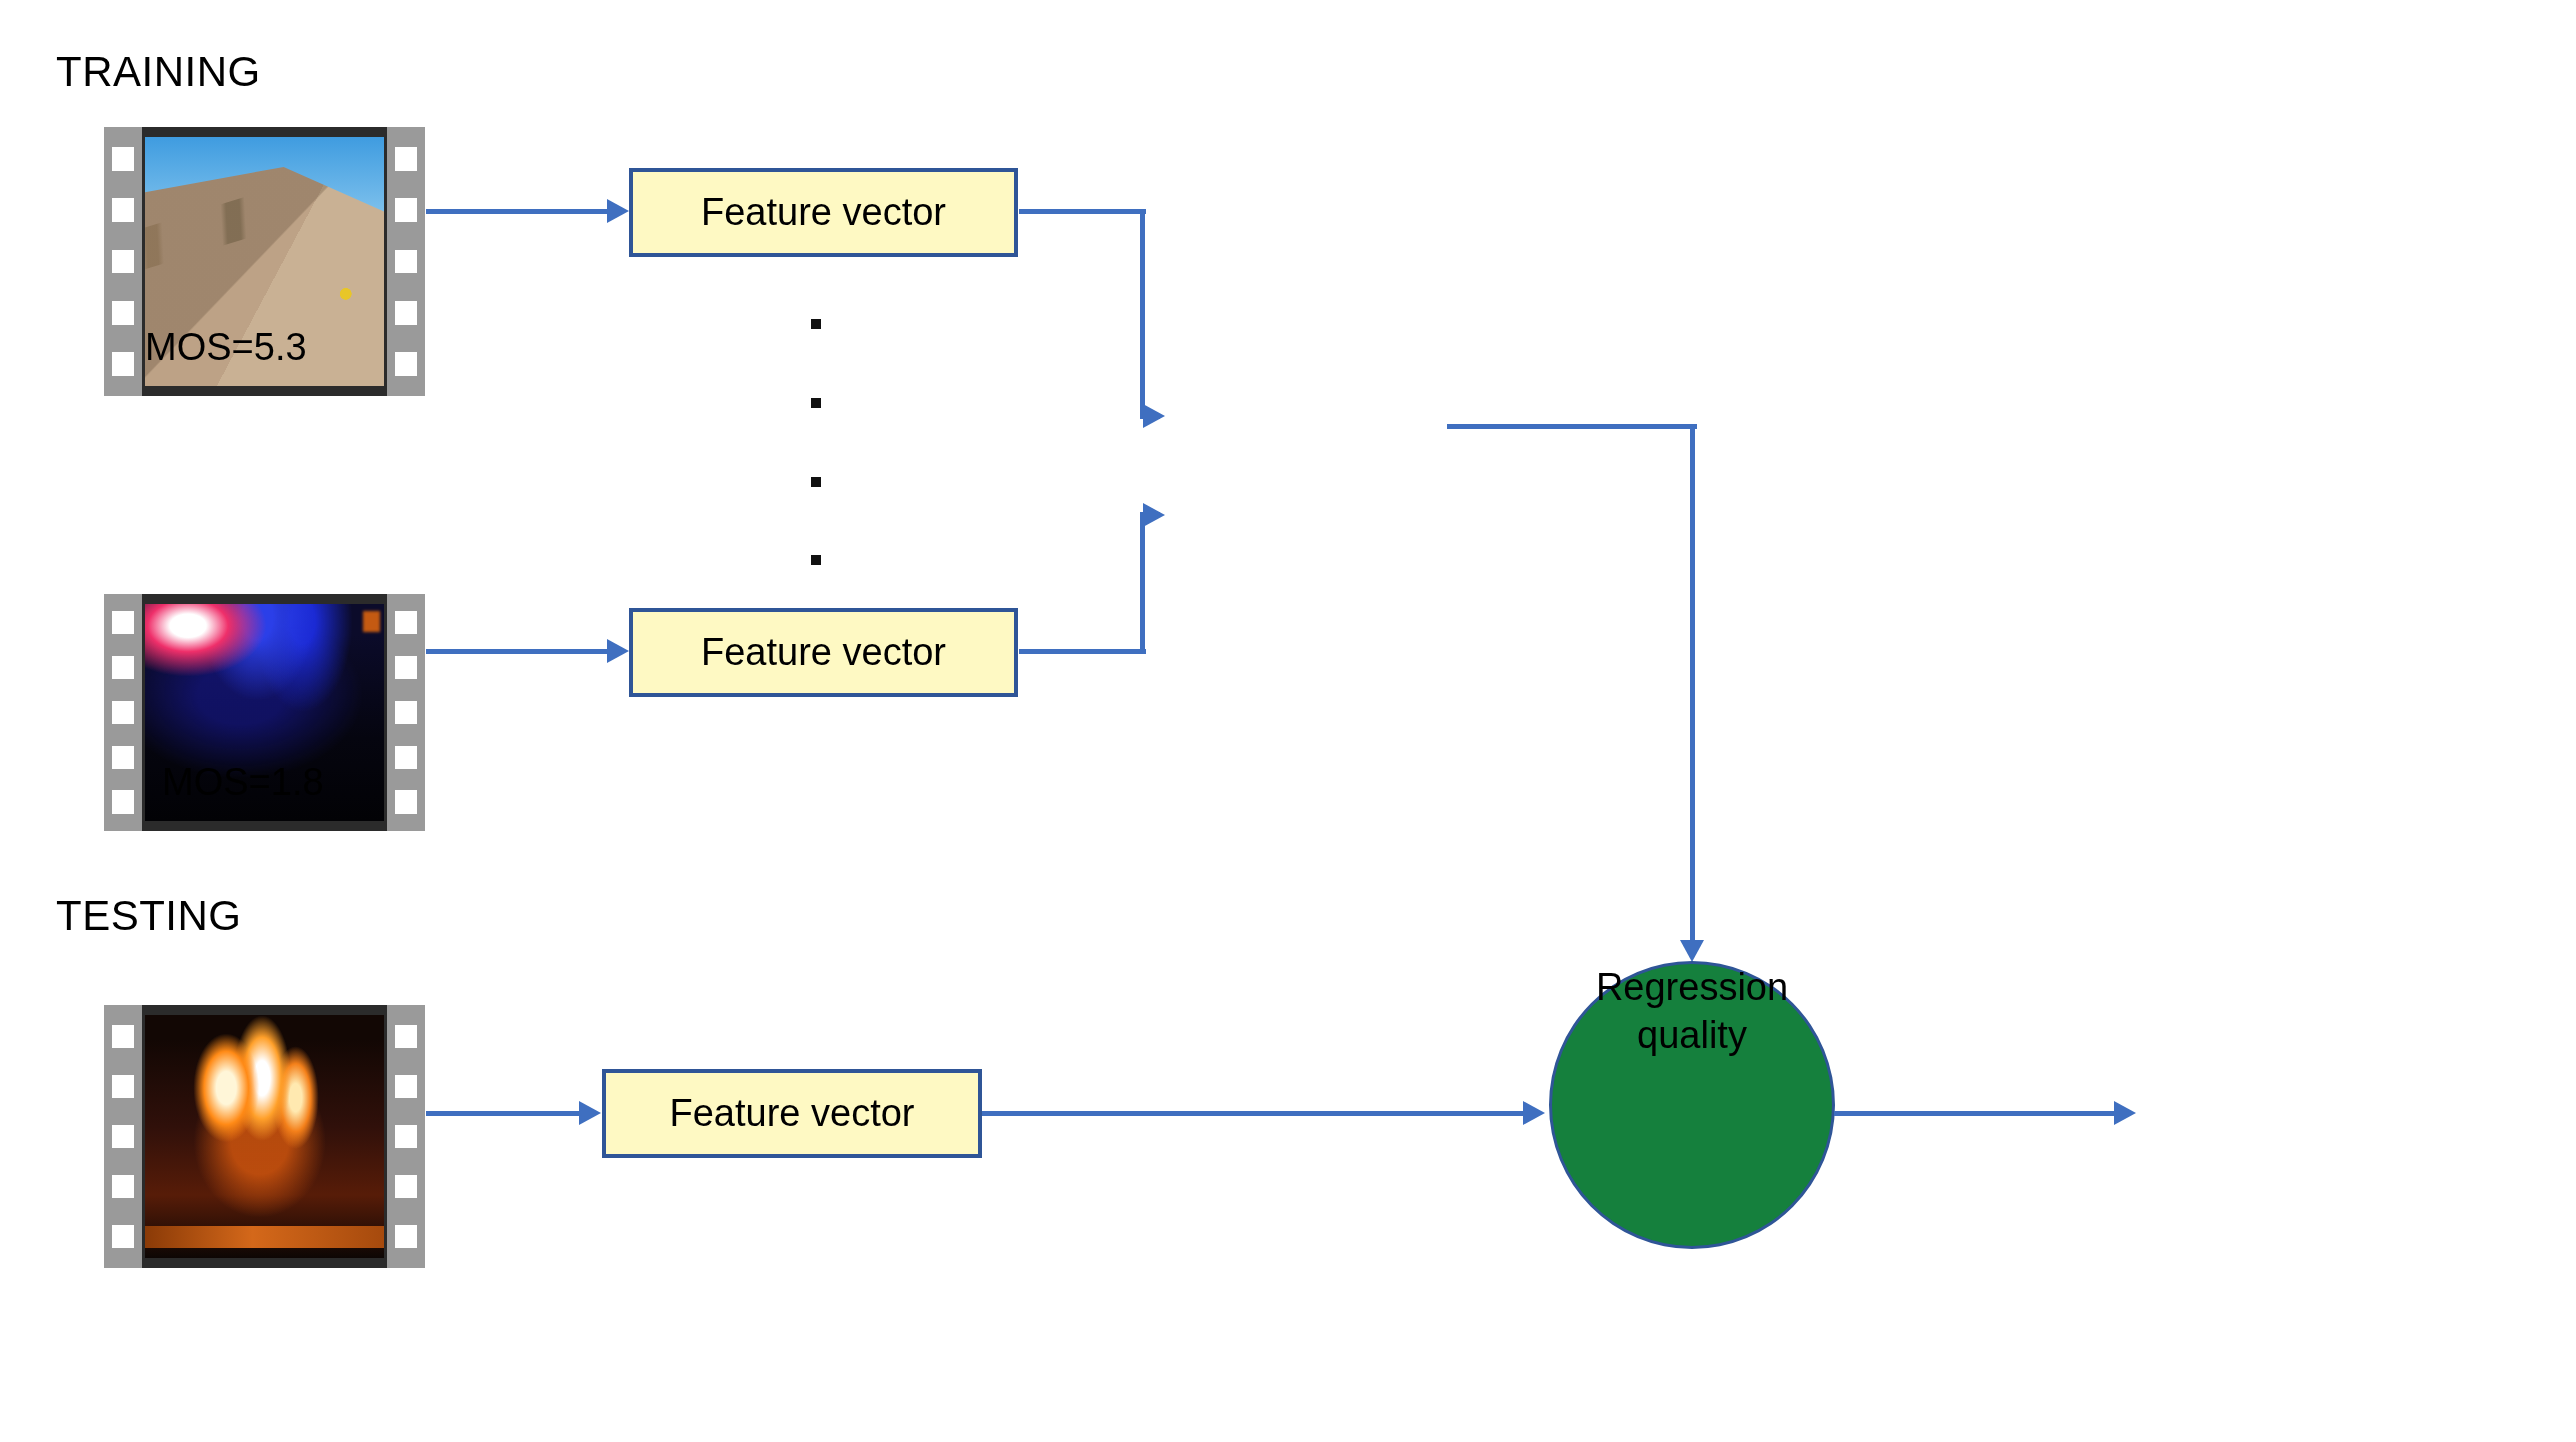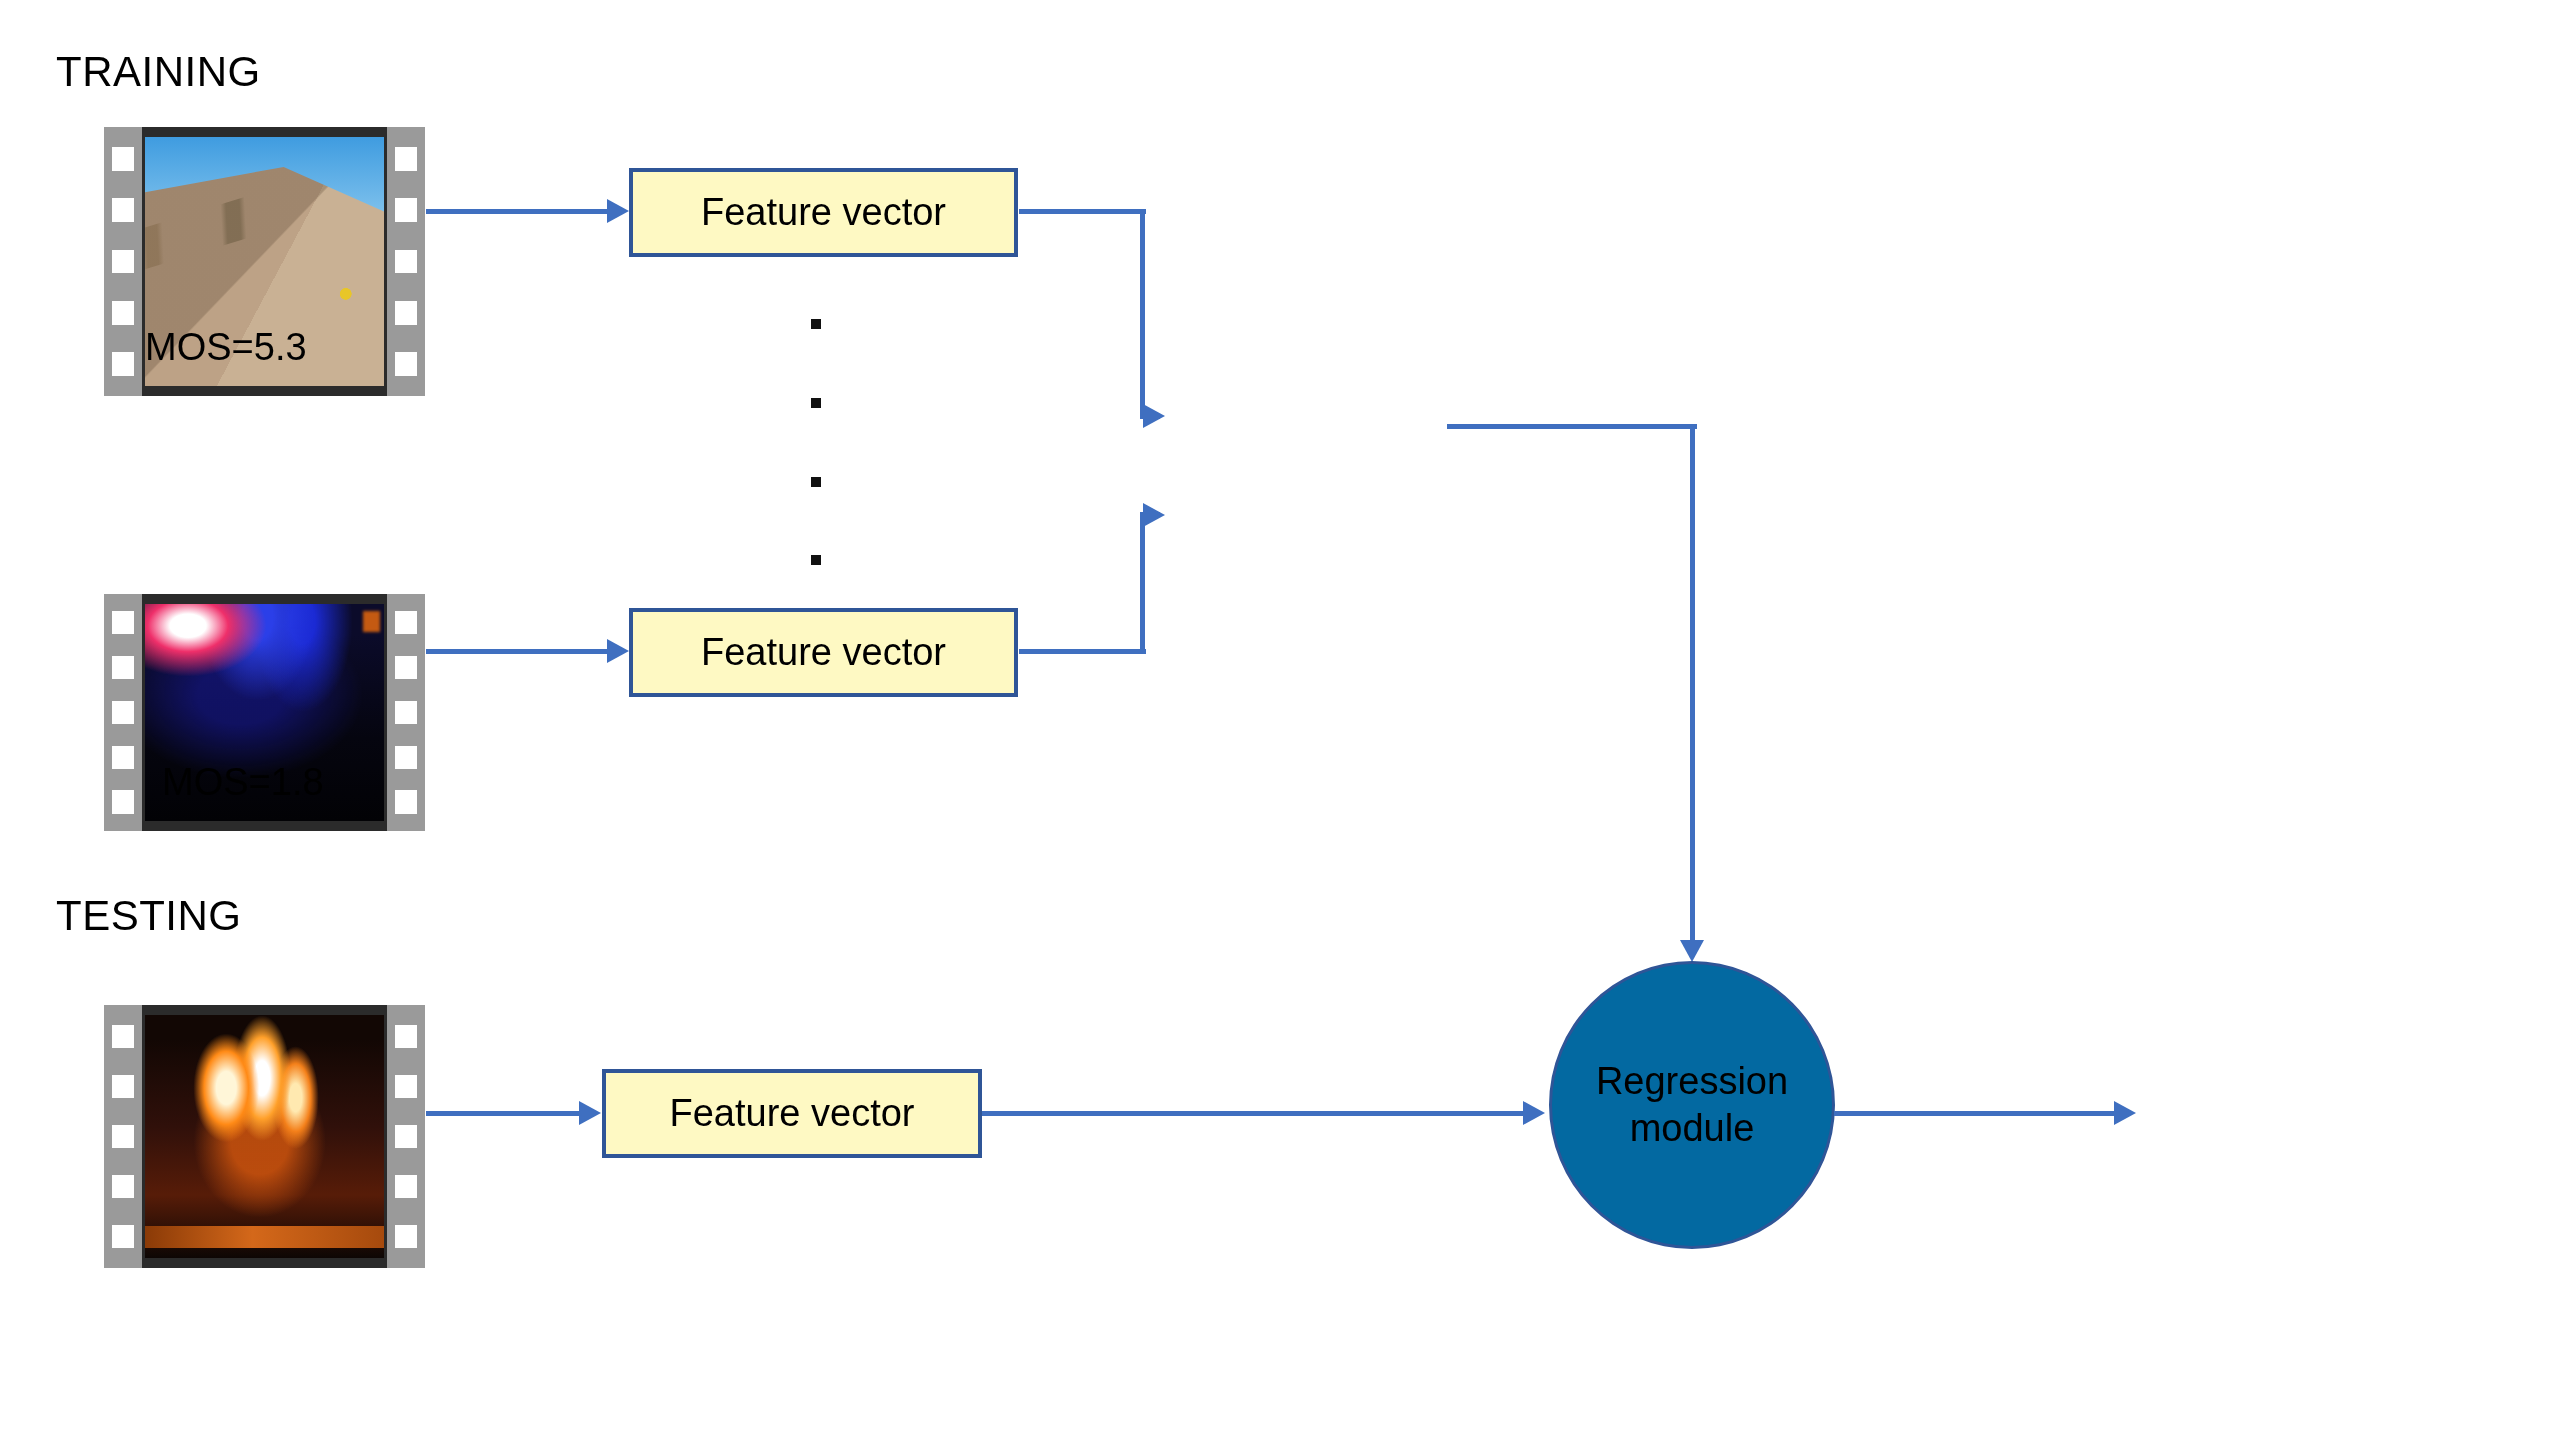--- a/index.html
+++ b/index.html
@@ -67,22 +67,22 @@
   
   .box{position:absolute;border:4.5px solid #2F5597;background:#fef9c3;box-sizing:border-box;
        display:flex;align-items:center;justify-content:center;color:#000;text-align:center;}
   #fv-1{left:629px; top:168px;  width:389px; height:89px;  font-size:38px;}
   #fv-2{left:629px; top:608px;  width:389px; height:89px;  font-size:38px;}
   #fv-3{left:602px; top:1069px; width:380px; height:89px;  font-size:38px;}
   #ml-box{left:1164px; top:303px; width:286px; height:249px; font-size:40px; line-height:1.25;}
 
   
   #regression-node{position:absolute;left:1549px;top:961px;width:286px;height:288px;
-       border:3.6px solid #2F5597;border-radius:50%;background:#0369a1;
-       display:flex;align-items:center;justify-content:center;text-align:center;
+       border:3.6px solid #2F5597;border-radius:50%;background:#15803d;
+       display:flex;justify-content:center;text-align:center;
        font-size:38px;line-height:1.25;color:#000;box-sizing:border-box;}
 
   
   #vdots{position:absolute;left:811px;top:319px;width:27px;height:246px;}
   #vdots i{position:absolute;left:0;width:10px;height:10px;background:#111;display:block;}
 
   
   .ln{position:absolute;background:#3F6FC0;}
   .lh{height:5.4px;}
   .lv{width:5.4px;}
@@ -205,21 +205,21 @@
 
   <div class="ln lh" style="left:426px;top:1111px;width:158px;"></div>
   <div class="arrow-r" style="left:579px;top:1101px;"></div>
 
   <div class="ln lh" style="left:982px;top:1111px;width:543px;"></div>
   <div class="arrow-r" style="left:1523px;top:1101px;"></div>
 
   <div id="regression-node">
     <span>
       <span>Regression</span><br>
-      <span>module</span>
+      <span>quality</span>
     </span>
   </div>
 
   <div class="ln lh" style="left:1834px;top:1111px;width:285px;"></div>
   <div class="arrow-r" style="left:2114px;top:1101px;"></div>
 
 
 </div>
 
 

